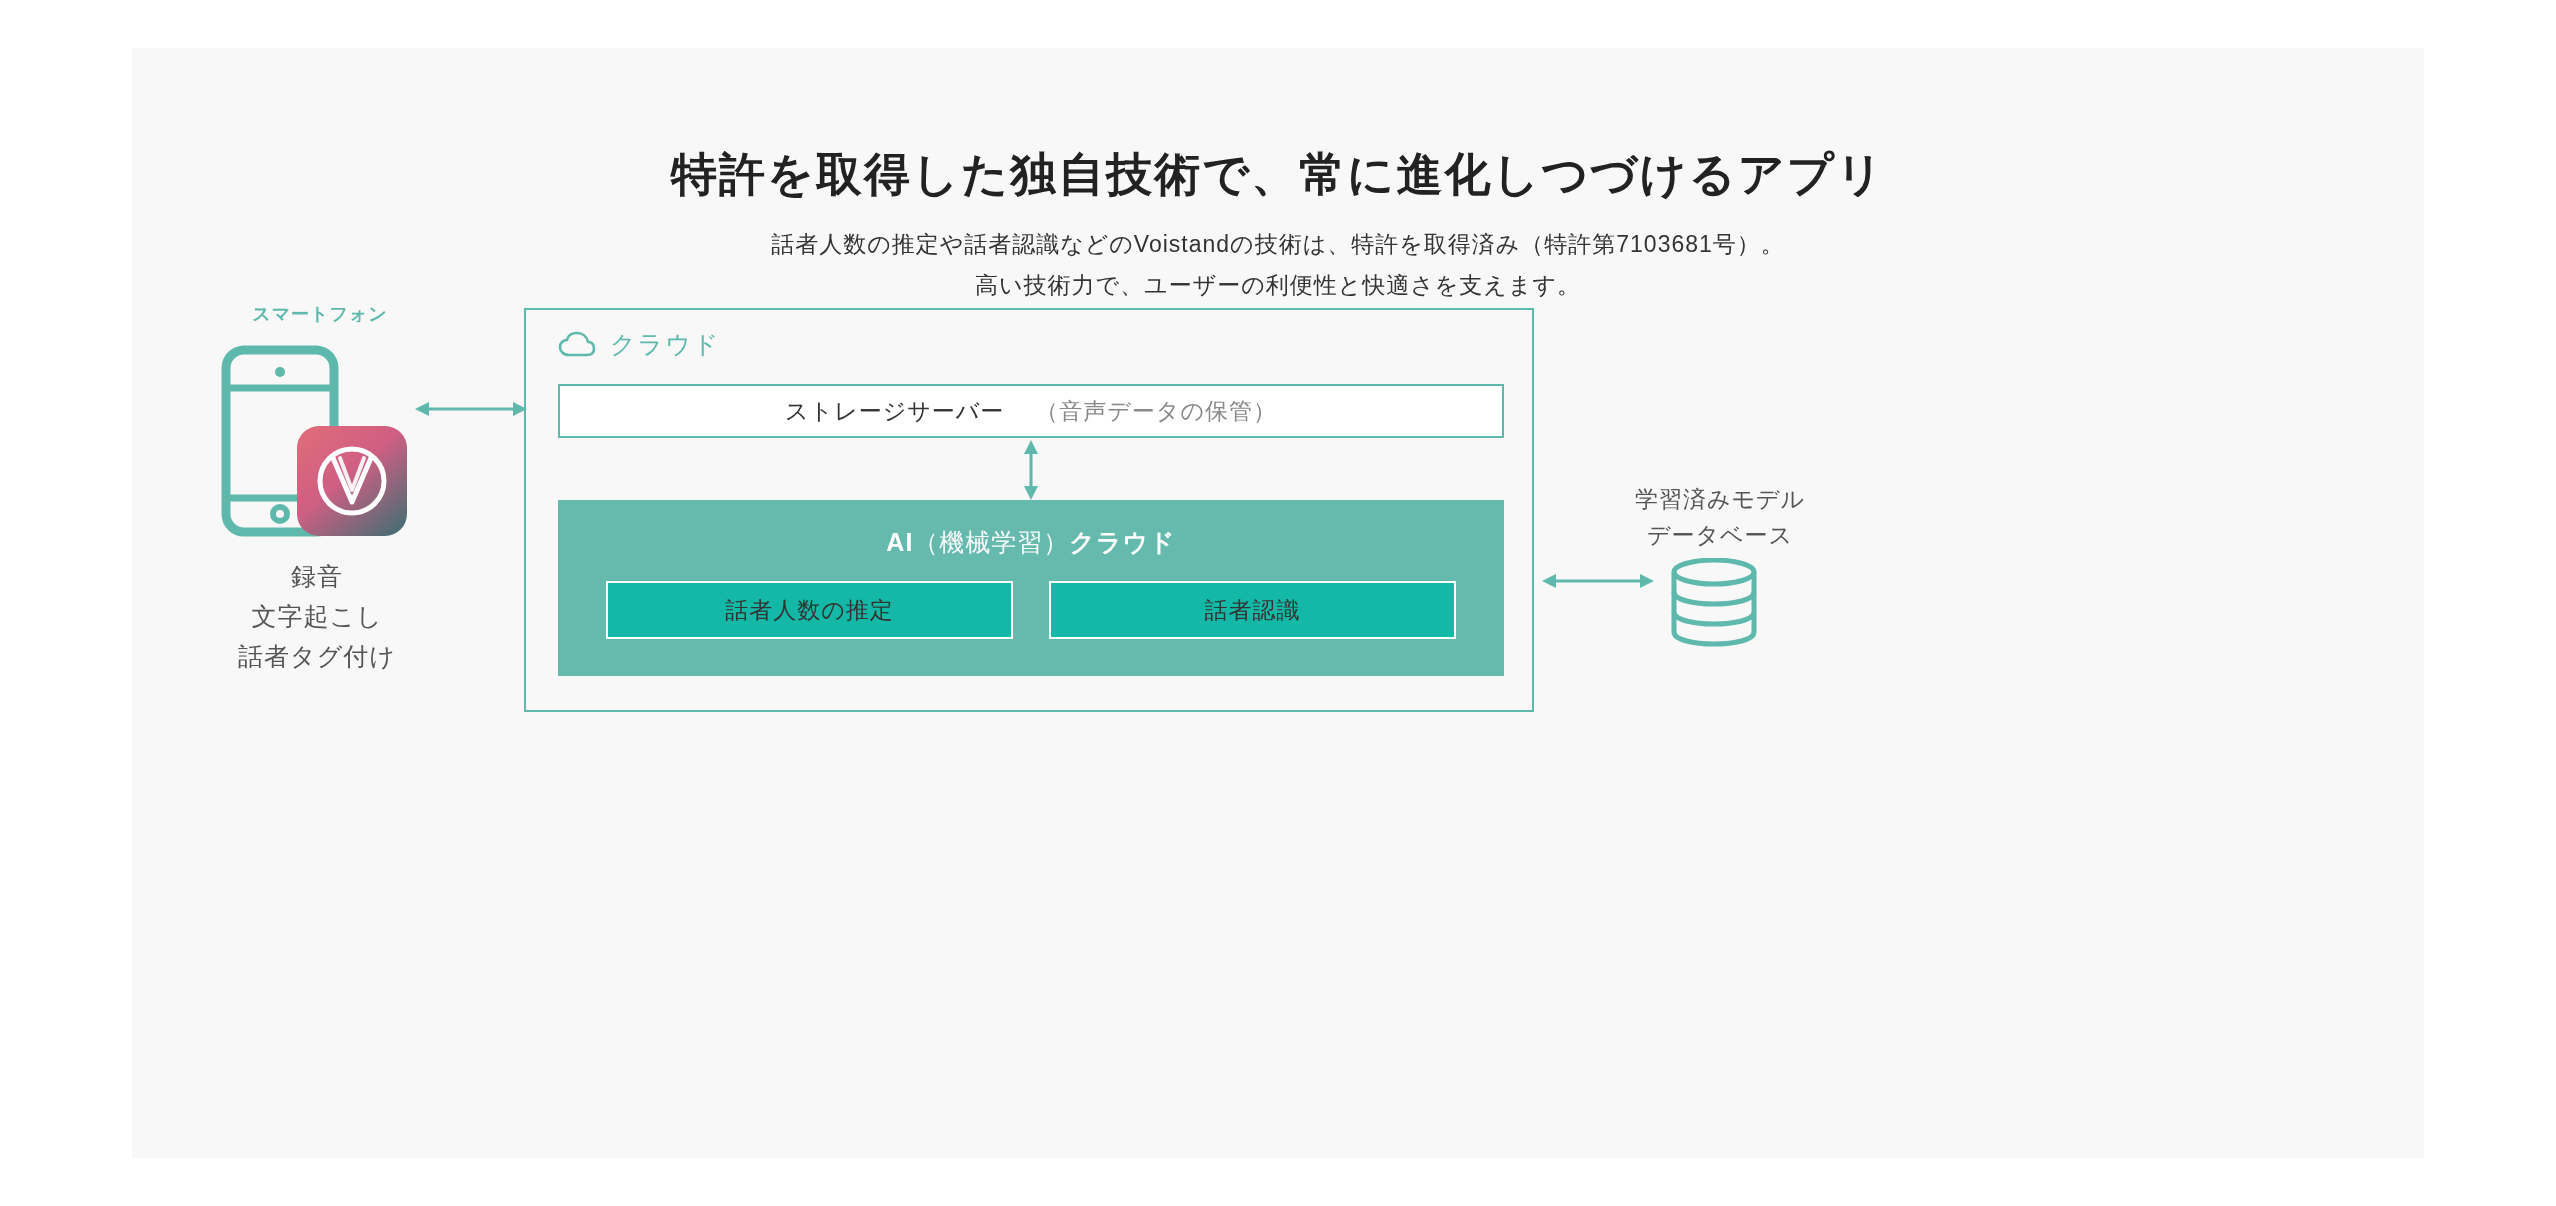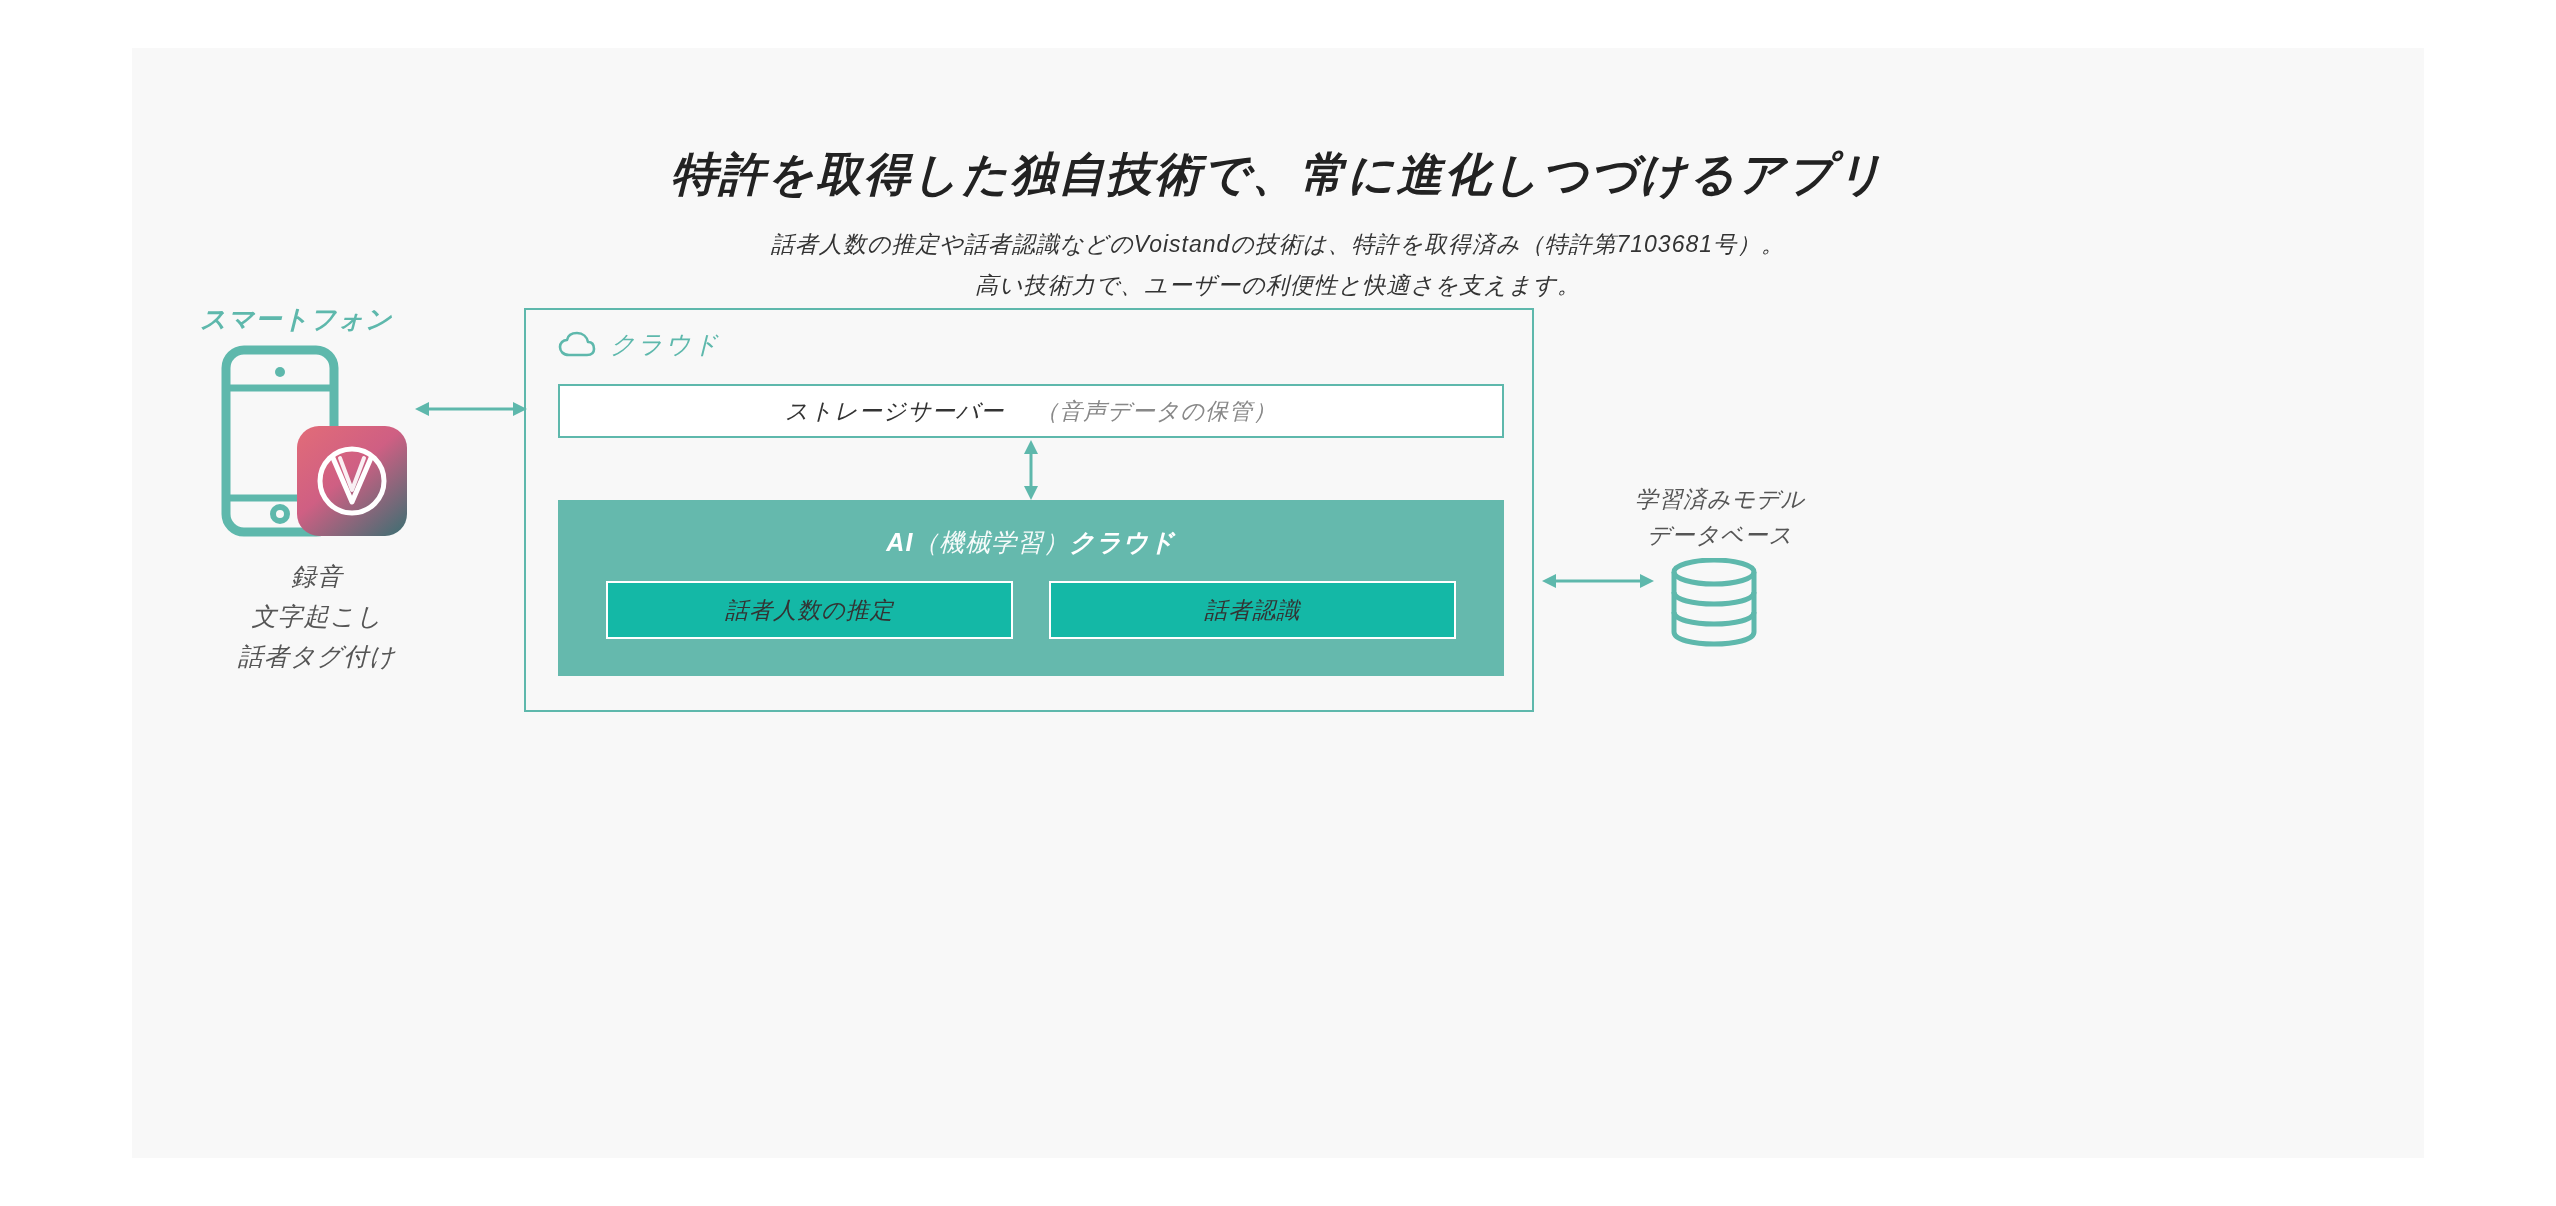--- a/index.html
+++ b/index.html
@@ -16,21 +16,20 @@
     --text-muted: #555;
     --panel-bg: #f8f8f8;
   }
   .panel {
     position: absolute;
     left: 132px;
     top: 48px;
     width: 2292px;
     height: 1110px;
     background: var(--panel-bg);
-    font-style: italic;
   }
   .title {
     position: absolute;
     top: 96px;
     left: 0; right: 0;
     text-align: center;
     font-size: 46px;
     font-weight: 700;
     color: #222;
     letter-spacing: 2px;
@@ -43,22 +42,23 @@
     font-size: 23px;
     color: #333;
     line-height: 1.8;
     letter-spacing: 1px;
   }
   .smartphone-label {
     position: absolute;
     left: 68px;
     top: 254px;
     width: 240px;
+    text-align: center;
     color: var(--teal);
-    font-size: 26px;
+    font-size: 18px;
     font-weight: 600;
     letter-spacing: 1px;
   }
   
   .phone-icon {
     position: absolute;
     left: 88px;
     top: 296px;
     width: 120px;
     height: 194px;

